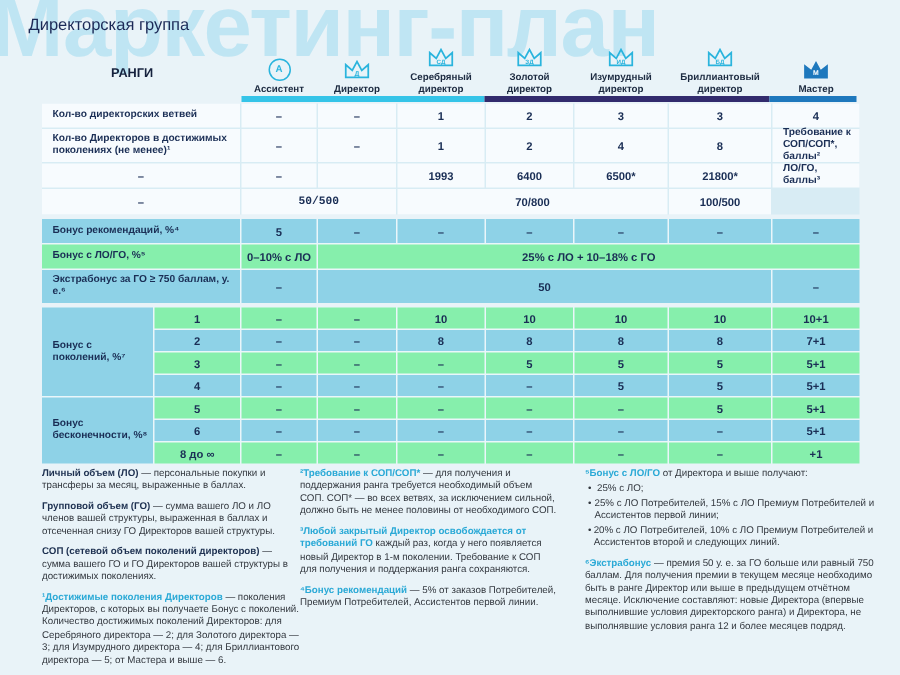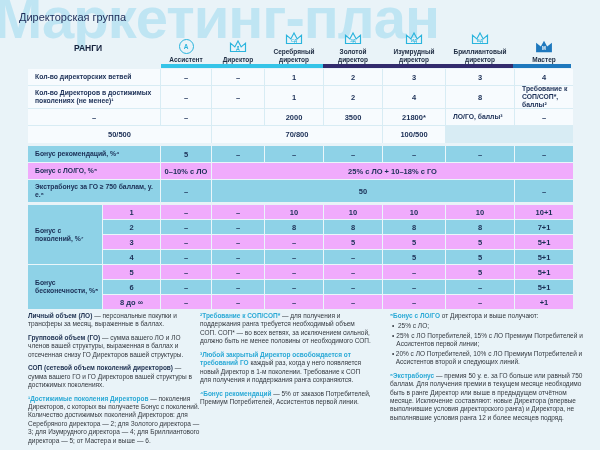--- a/index.html
+++ b/index.html
@@ -31,22 +31,22 @@
       grid-template-rows:16px 22px 16px 17px;background:#d8ecf4;}
   .gA .cell{background:#f7fbfe;}
   .gB{top:146px;grid-template-columns:132px 50px 52px 58px 58px 62px 68px 58px;
       grid-template-rows:16px 16px 22px;background:#eaf6fa;}
   .gC{top:205px;grid-template-columns:74px 57px 50px 52px 58px 58px 62px 68px 58px;
       grid-template-rows:repeat(7,14px);background:#eaf6fa;}
   .cell{display:flex;align-items:center;justify-content:center;font-size:7.5px;font-weight:bold;color:#1a2e55;}
   .rowlabel{justify-content:flex-start;text-align:left;padding-left:7px;padding-right:3px;
       font-size:6.8px;font-weight:bold;line-height:1.15;box-sizing:border-box;}
   .blue{background:#8ed2e7;}
-  .blue2{background:#f0abfc;}
-  .sp2{grid-column:span 2;}
+  .blue2{background:#86efac;}
+  .sp2{grid-column:span 2;font-family:Liberation Mono, monospace;}
   .sp3{grid-column:span 3;}
   .sp5{grid-column:span 5;}
   .sp6{grid-column:span 6;}
   .secL1{grid-column:1;grid-row:1/5;}
   .secL2{grid-column:1;grid-row:5/8;}
 
   
   .fncol{position:absolute;z-index:2;font-size:6.5px;line-height:1.3;color:#33383f;}
   .fn1{left:28px;top:312px;width:172px;}
   .fn2{left:200px;top:312px;width:172px;}
@@ -147,22 +147,23 @@
     <div class="cell">–</div>
     <div class="cell">1</div>
     <div class="cell">2</div>
     <div class="cell">4</div>
     <div class="cell">8</div>
 
     <div class="cell rowlabel">Требование к СОП/СОП*, баллы²</div>
     <div class="cell">–</div>
     <div class="cell">–</div>
     <div class="cell"></div>
-    <div class="cell">2000</div>
-    <div class="cell">3500</div>
+    <div class="cell">1993</div>
+    <div class="cell">6400</div>
+    <div class="cell">6500*</div>
     <div class="cell">21800*</div>
 
     <div class="cell rowlabel">ЛО/ГО, баллы³</div>
     <div class="cell">–</div>
     <div class="cell sp2">50/500</div>
     <div class="cell sp3">70/800</div>
     <div class="cell">100/500</div>
   </div>
 
   <div class="grid gB">

